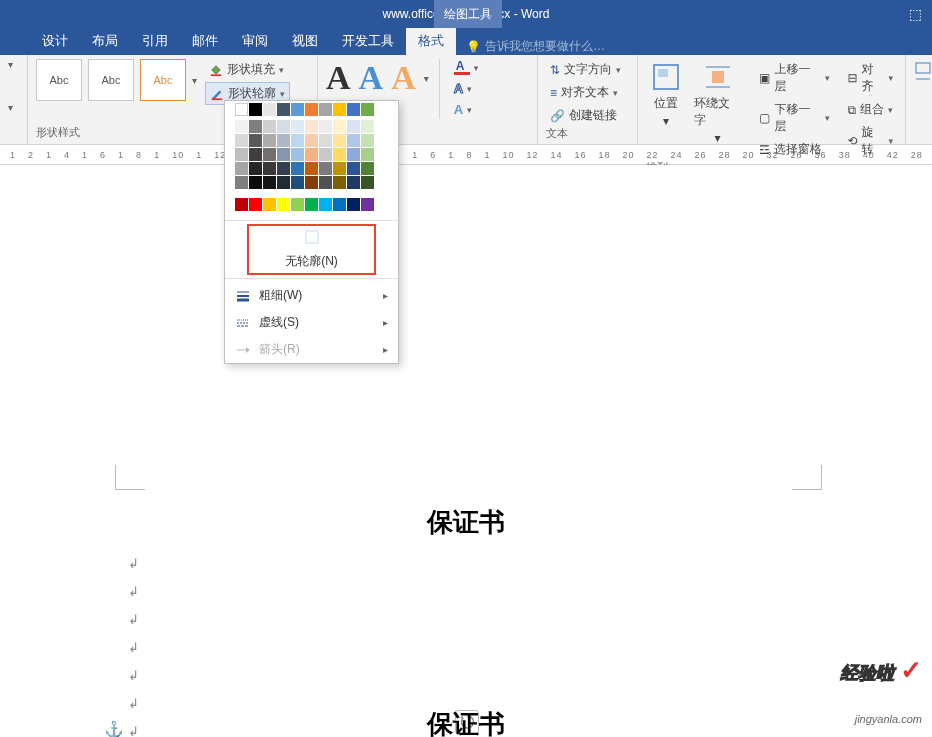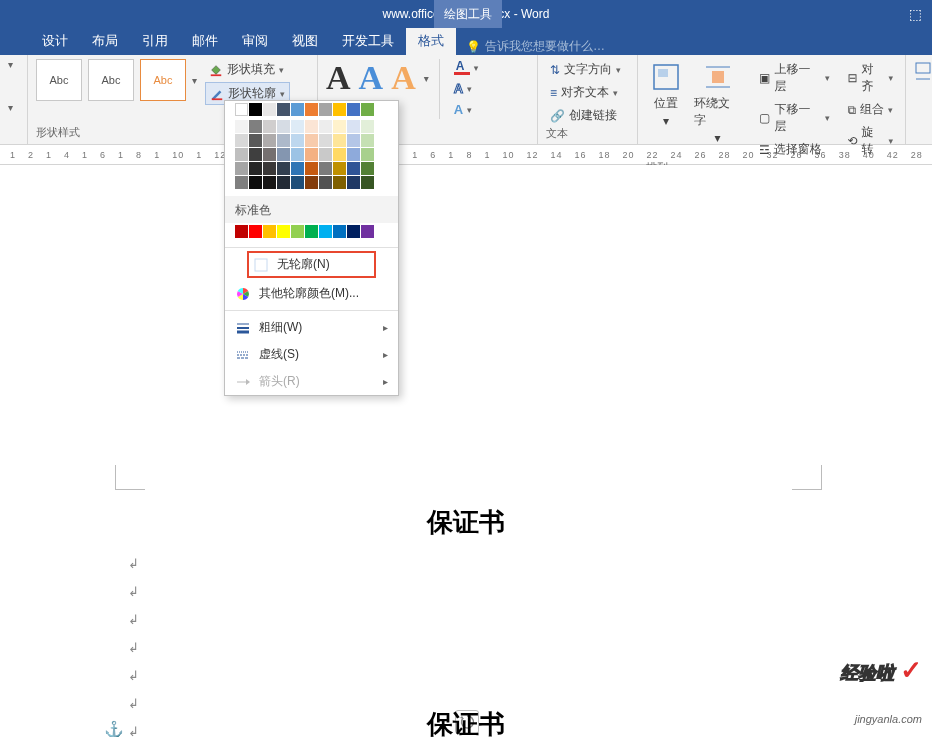--- a/index.html
+++ b/index.html
@@ -62,21 +62,21 @@
 
 
 .dropdown { position: absolute; top: 100px; left: 224px; width: 175px; background: #fff; border: 1px solid #c0c0c0; box-shadow: 3px 3px 8px rgba(0,0,0,0.2); z-index: 100; font-size: 12px; color: #333; }
 .dropdown .dd-header { padding: 6px 10px 4px; font-size: 12px; color: #555; background: #f3f3f3;}
 .dropdown .swatch-row { display: flex; gap: 1px; padding: 2px 10px; }
 .dropdown .sw { width: 13px; height: 13px; }
 .dropdown .theme-grid { padding: 2px 10px 6px; }
 .dropdown .theme-grid .trow { display: flex; gap: 1px; margin-bottom: 1px; }
 .dropdown hr { border: none; border-top: 1px solid #e0e0e0; margin: 3px 0; }
 .dropdown .dd-item { display: flex; align-items: center; padding: 5px 10px; gap: 8px; }
-.dropdown .dd-item.highlighted { border: 2px solid #e8472f; margin: 2px 22px; padding: 3px 4px; }
+.dropdown .dd-item.highlighted { border: 2px solid #e8472f; margin: 2px 22px; padding: 3px 4px; flex-direction: column; }
 .dropdown .dd-item .arrow-r { margin-left: auto; font-size: 10px; color: #666; }
 .dropdown .dd-item.disabled { color: #aaa; }
 .dd-icon { width: 16px; height: 16px; display: inline-flex; align-items: center; justify-content: center; }
 
 .watermark { position: absolute; right: 10px; bottom: 12px; text-align: right; }
 .watermark .wm1 { font-size: 18px; font-weight: bold; color: #fff; -webkit-text-stroke: 1px #333; font-style: italic; margin-left: 13px; }
 .watermark .wm2 { font-size: 11px; color: #666; font-style: italic; margin-top: 27px; }
 .watermark .check { font-size: 26px; color: #e03030; font-weight: bold; margin-left: 6px; }
 
 .blue-a-icon { display:inline-block; width:16px; height:14px; position:relative; }
@@ -405,21 +405,20 @@
         <div class="sw" style="background: rgb(23, 22, 22);"></div>
         <div class="sw" style="background: rgb(34, 42, 53);"></div>
         <div class="sw" style="background: rgb(30, 78, 121);"></div>
         <div class="sw" style="background: rgb(131, 60, 11);"></div>
         <div class="sw" style="background: rgb(82, 82, 82);"></div>
         <div class="sw" style="background: rgb(127, 96, 0);"></div>
         <div class="sw" style="background: rgb(31, 56, 100);"></div>
         <div class="sw" style="background: rgb(55, 86, 35);"></div>
       </div>
     </div>
-  <div class="dd-header">标准色</div>
   <div class="swatch-row" id="standard-row" style="padding-bottom:6px;">
       <div class="sw" style="background: rgb(192, 0, 0);"></div>
       <div class="sw" style="background: rgb(255, 0, 0);"></div>
       <div class="sw" style="background: rgb(255, 192, 0);"></div>
       <div class="sw" style="background: rgb(255, 255, 0);"></div>
       <div class="sw" style="background: rgb(146, 208, 80);"></div>
       <div class="sw" style="background: rgb(0, 176, 80);"></div>
       <div class="sw" style="background: rgb(0, 176, 240);"></div>
       <div class="sw" style="background: rgb(0, 112, 192);"></div>
       <div class="sw" style="background: rgb(0, 32, 96);"></div>
@@ -427,34 +426,20 @@
     </div>
   <hr>
   <div class="dd-item highlighted">
     <span class="dd-icon">
         <svg width="14" height="14">
           <rect x="1" y="1" width="12" height="12" fill="#fff" stroke="#c8daf0"></rect>
         </svg>
       </span>
     <span>无轮廓(N)</span>
   </div>
-  <div class="dd-item">
-    <span class="dd-icon">
-        <svg width="14" height="14" viewBox="0 0 14 14">
-          <circle cx="7" cy="7" r="6" fill="none"></circle>
-          <path d="M7 1 A6 6 0 0 1 12.2 4 L7 7 Z" fill="#f44"></path>
-          <path d="M12.2 4 A6 6 0 0 1 12.2 10 L7 7 Z" fill="#4a4"></path>
-          <path d="M12.2 10 A6 6 0 0 1 7 13 L7 7 Z" fill="#44f"></path>
-          <path d="M7 13 A6 6 0 0 1 1.8 10 L7 7 Z" fill="#ff4"></path>
-          <path d="M1.8 10 A6 6 0 0 1 1.8 4 L7 7 Z" fill="#f4f"></path>
-          <path d="M1.8 4 A6 6 0 0 1 7 1 L7 7 Z" fill="#4ff"></path>
-        </svg>
-      </span>
-    <span>其他轮廓颜色(M)...</span>
-  </div>
   <hr>
   <div class="dd-item">
     <span class="dd-icon">
         <svg width="14" height="14">
           <line x1="1" y1="3" x2="13" y2="3" stroke="#2b579a" stroke-width="1"></line>
           <line x1="1" y1="7" x2="13" y2="7" stroke="#2b579a" stroke-width="2"></line>
           <line x1="1" y1="11" x2="13" y2="11" stroke="#2b579a" stroke-width="3"></line>
         </svg>
       </span>
     <span>粗细(W)</span>

